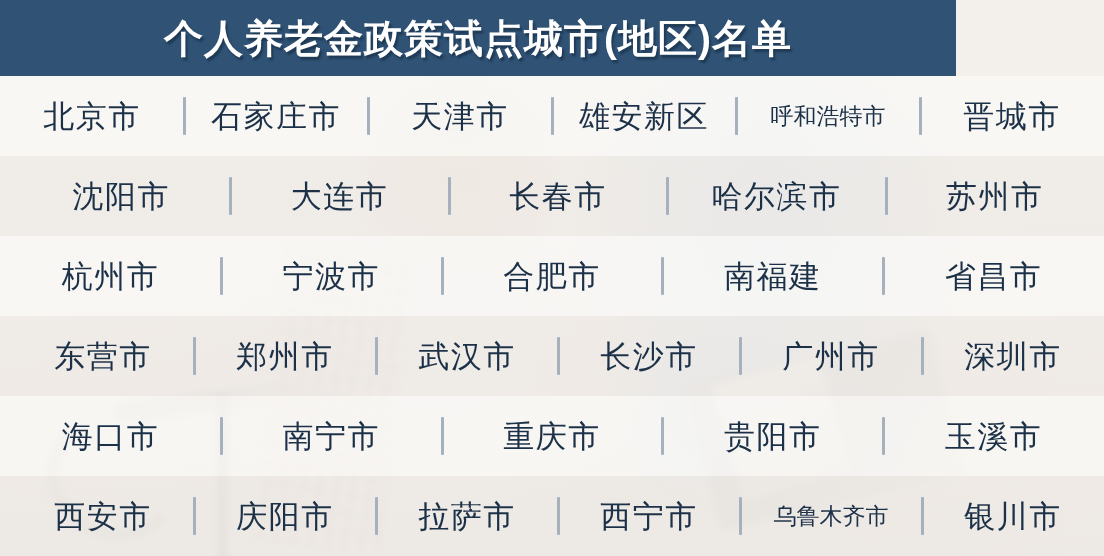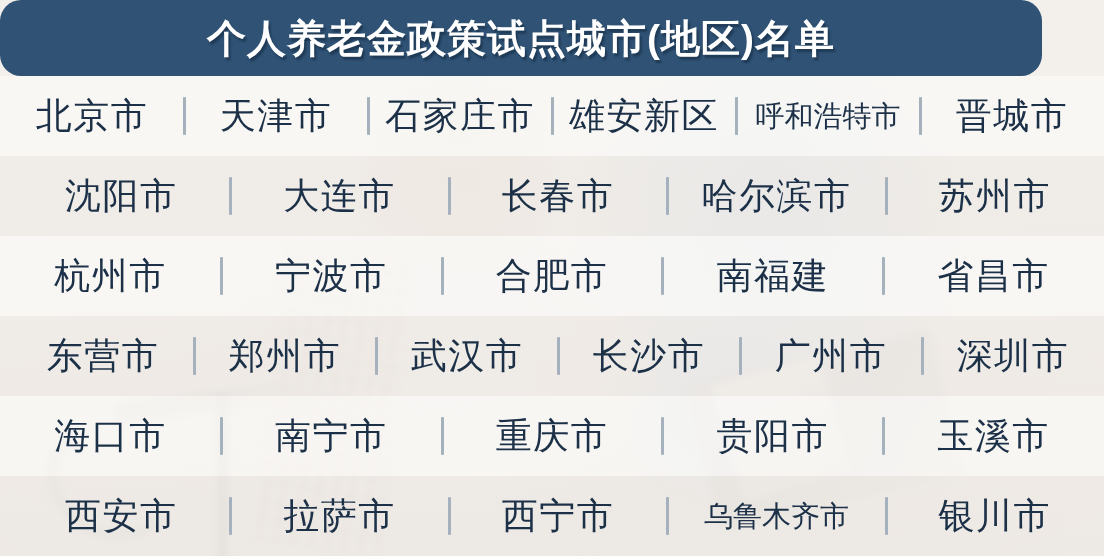--- a/index.html
+++ b/index.html
@@ -169,28 +169,27 @@
     position: absolute;
     inset: 0;
     background: linear-gradient(180deg, rgba(250,249,247,0.76) 0%, rgba(250,248,246,0.80) 45%, rgba(248,246,243,0.74) 100%);
   }
 
   
   .banner {
     position: absolute;
     left: 0;
     top: 0;
-    width: 1042px;
+    width: 956px;
     height: 76px;
     background: #2f5275;
     z-index: 3;
     display: flex;
     align-items: center;
     justify-content: center;
-    border-radius: 21px;
   }
   .banner-title {
     color: #ffffff;
     font-size: 39px;
     font-weight: bold;
     letter-spacing: 1px;
     line-height: 1;
     text-shadow: 2px 3px 2px rgba(18,38,58,0.55);
     white-space: nowrap;
   }
@@ -227,28 +226,28 @@
     position: absolute;
     left: -1px;
     top: 50%;
     transform: translateY(-50%);
     width: 3px;
     height: 38px;
     background: #a5b2be;
     border-radius: 1px;
   }
   .cell-label {
-    font-size: 36px;
+    font-size: 31px;
     color: #1c3148;
     letter-spacing: 1.5px;
     white-space: nowrap;
     line-height: 1;
   }
   .cell.wide .cell-label {
-    font-size: 29px;
+    font-size: 23px;
     letter-spacing: 0px;
   }
 </style>
 </head>
 <body>
 
 <div id="poster">
 
   <div class="photo-layer">
     <div class="photo-scene">
@@ -271,24 +270,24 @@
     <div class="banner-title">个人养老金政策试点城市(地区)名单</div>
   </div>
 
   <div class="table">
 
     <div class="row odd">
       <div class="cell">
           <span class="cell-label">北京市</span>
         </div>
       <div class="cell">
+          <span class="cell-label">石家庄市</span>
+        </div>
+      <div class="cell">
           <span class="cell-label">天津市</span>
-        </div>
-      <div class="cell">
-          <span class="cell-label">石家庄市</span>
         </div>
       <div class="cell">
           <span class="cell-label">雄安新区</span>
         </div>
       <div class="cell wide">
           <span class="cell-label">呼和浩特市</span>
         </div>
       <div class="cell">
           <span class="cell-label">晋城市</span>
         </div>
@@ -367,20 +366,23 @@
       <div class="cell">
           <span class="cell-label">玉溪市</span>
         </div>
     </div>
 
     <div class="row even">
       <div class="cell">
           <span class="cell-label">西安市</span>
         </div>
       <div class="cell">
+          <span class="cell-label">庆阳市</span>
+        </div>
+      <div class="cell">
           <span class="cell-label">拉萨市</span>
         </div>
       <div class="cell">
           <span class="cell-label">西宁市</span>
         </div>
       <div class="cell wide">
           <span class="cell-label">乌鲁木齐市</span>
         </div>
       <div class="cell">
           <span class="cell-label">银川市</span>

